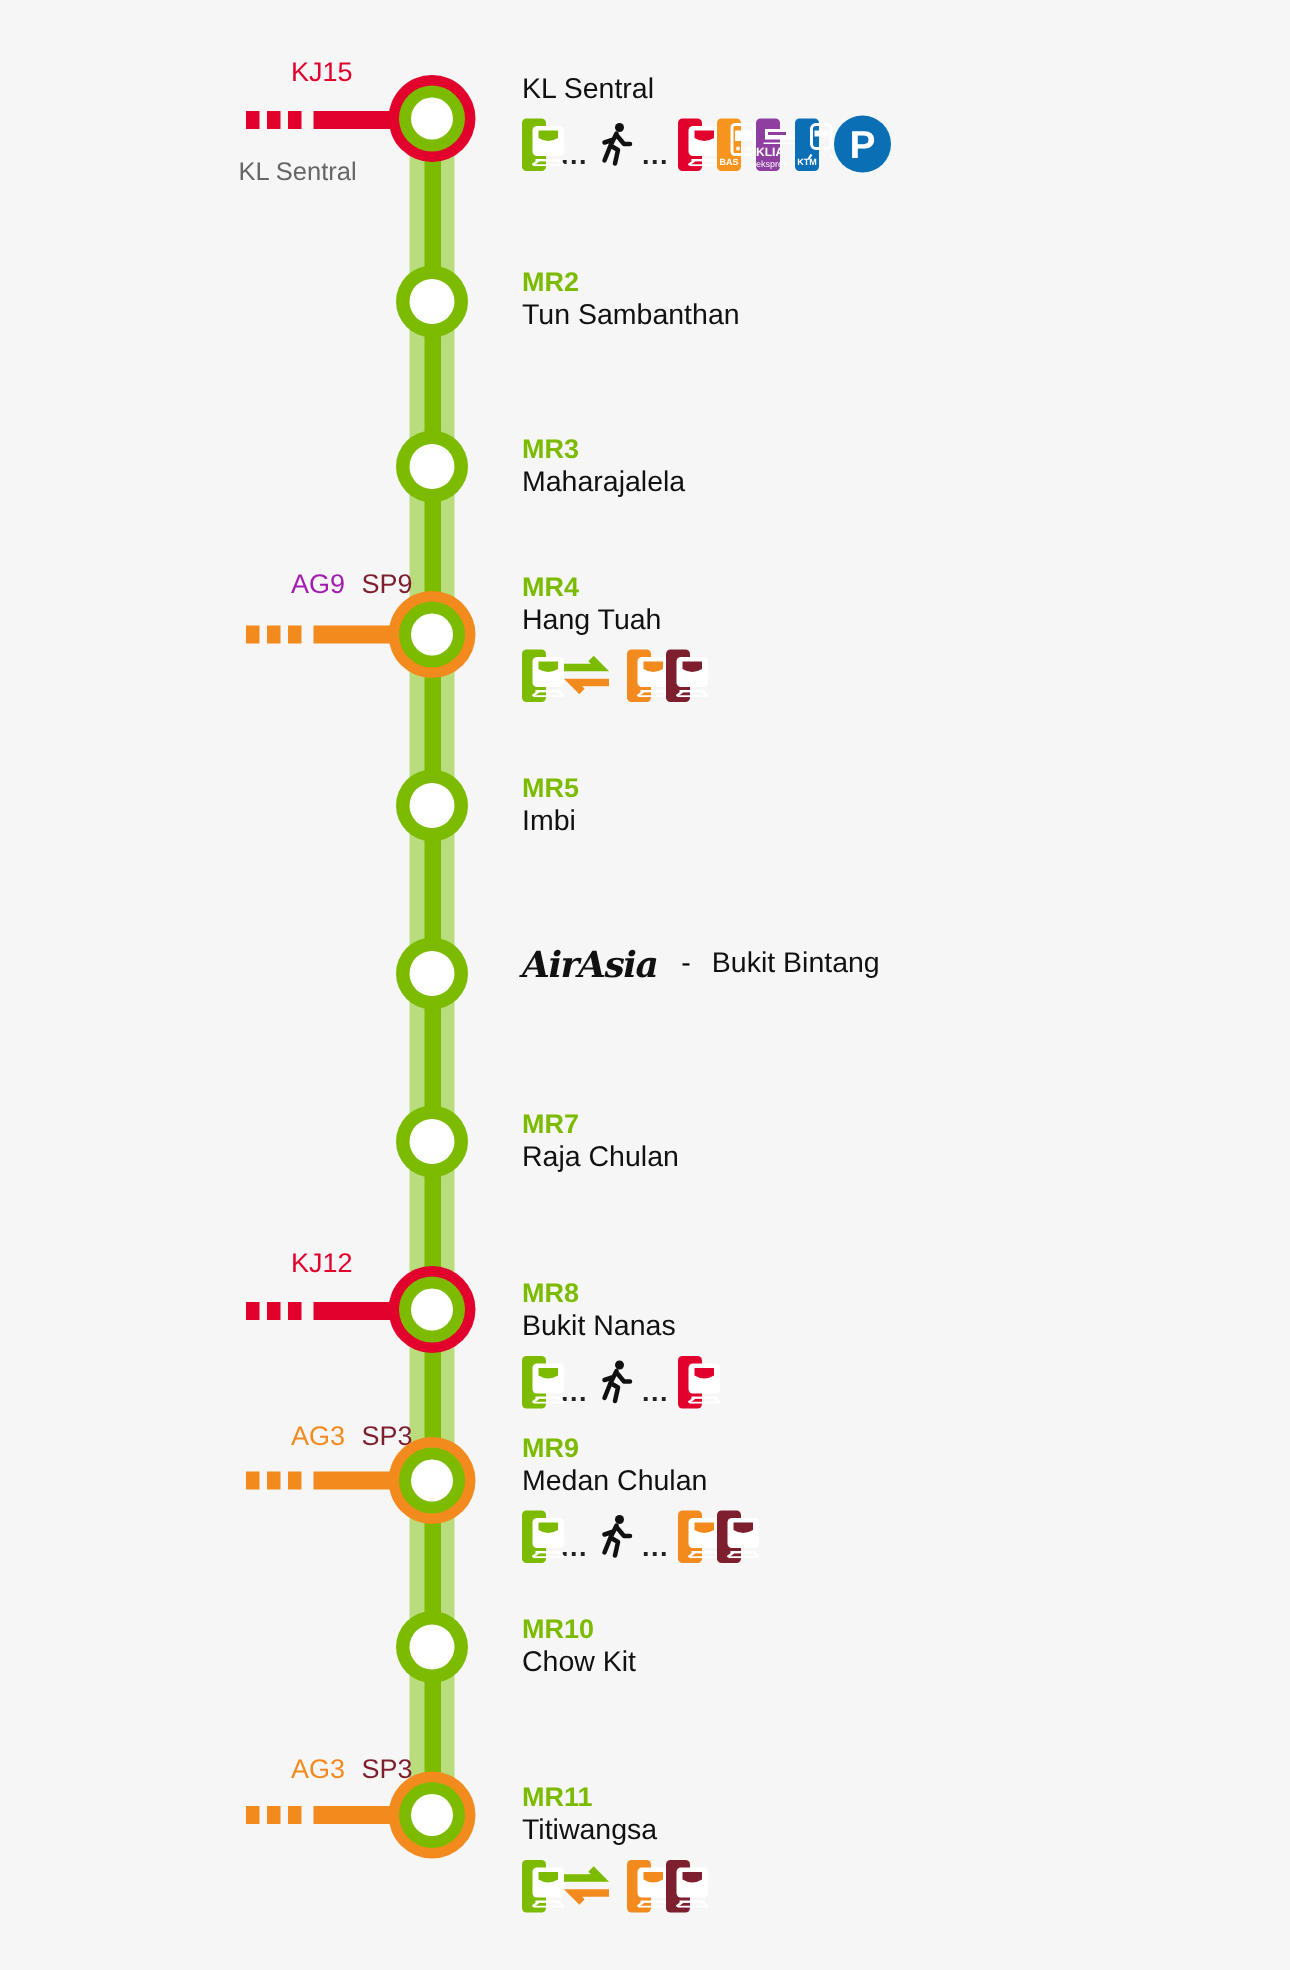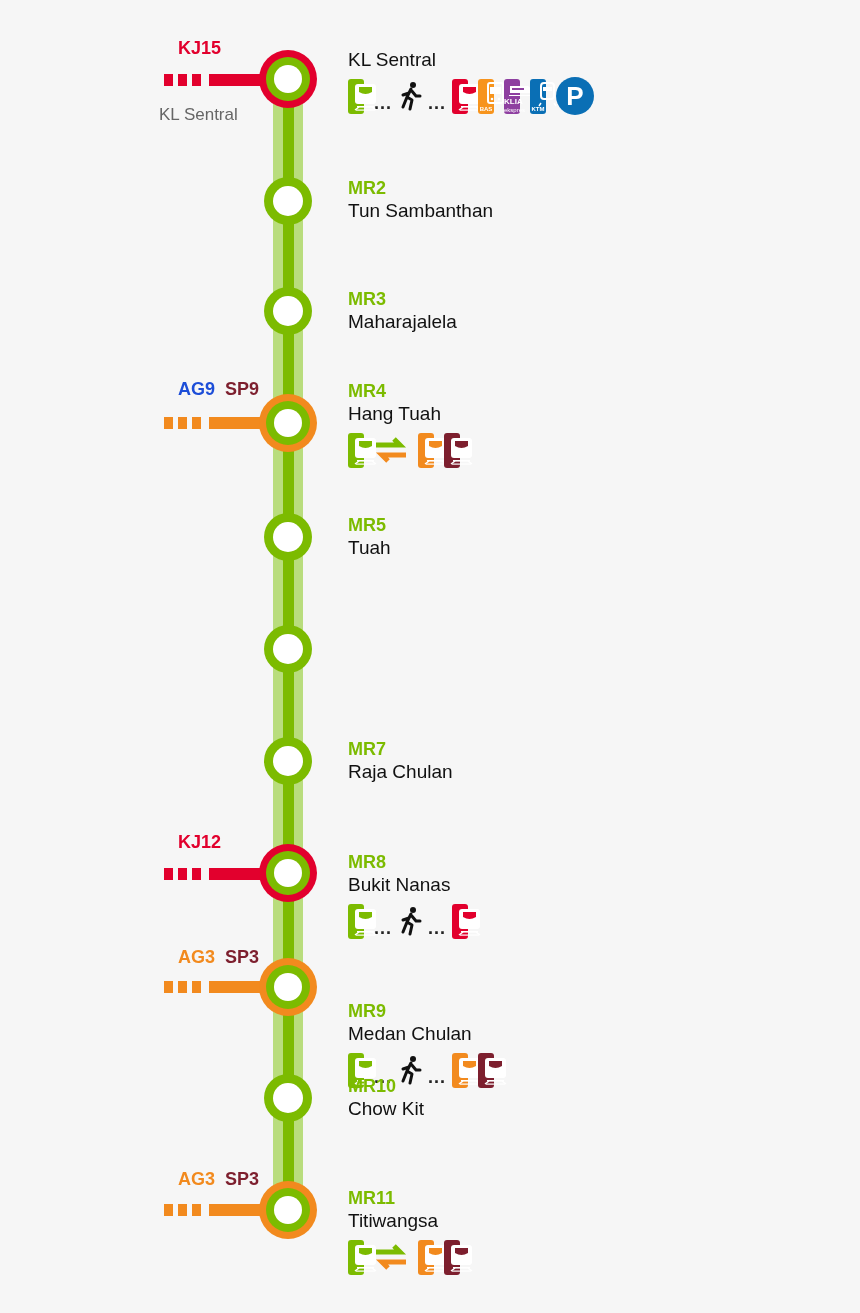--- a/index.html
+++ b/index.html
@@ -12,21 +12,21 @@
   .node.simple { width:48px; height:48px; margin-left:-24px; margin-top:-24px; background:#7cbb00; }
   .node.simple::after { content:""; position:absolute; left:9px; top:9px; width:30px; height:30px; border-radius:50%; background:#fff; }
   .node.ix { width:58px; height:58px; margin-left:-29px; margin-top:-29px; }
   .node.ix .ring { position:absolute; left:7px; top:7px; width:44px; height:44px; border-radius:50%; background:#7cbb00; }
   .node.ix .hole { position:absolute; left:15px; top:15px; width:28px; height:28px; border-radius:50%; background:#fff; }
 
   .conn { position:absolute; height:12px; }
   .conn .dash { position:absolute; top:0; width:9px; height:12px; }
   .conn .solid { position:absolute; top:0; height:12px; }
 
-  .ix-code { position:absolute; font-weight:bold; font-size:18px; white-space:nowrap; }
+  .ix-code { position:absolute; font-weight:normal; font-size:18px; white-space:nowrap;margin-left:16px; }
   .ix-sub { position:absolute; font-size:17px; color:#666; white-space:nowrap; }
 
   .st { position:absolute; left:348px; }
   .st .code { font-weight:bold; font-size:18px; color:#7cbb00; line-height:22px; }
   .st .name { font-size:19px; color:#111; line-height:24px; white-space:nowrap; }
   .icons { display:flex; align-items:center; margin-top:6px; height:36px; }
   .ic { width:16px; height:35px; border-radius:3px; position:relative; margin-right:10px; flex:none; }
   .ic svg { position:absolute; left:0; top:0; }
   .ic .lbl { position:absolute; bottom:2px; left:0; right:0; text-align:center; font-size:6px; font-weight:bold; color:#fff; }
   .dots { font-size:18px; font-weight:bold; color:#222; margin-right:6px; margin-top:14px; letter-spacing:1px; }
@@ -72,21 +72,21 @@
   <div class="conn" style="left:164px;top:74px;width:110px;">
     <div class="dash" style="left:0;background:#e2002d"></div>
     <div class="dash" style="left:14px;background:#e2002d"></div>
     <div class="dash" style="left:28px;background:#e2002d"></div>
     <div class="solid" style="left:45px;width:65px;background:#e2002d"></div>
   </div>
   <div class="ix-sub" style="left:159px;top:105px;">KL Sentral</div>
 </div>
 
 <div>
-  <div class="ix-code" style="left:178px;top:379px;color:#1d4ed8">AG9</div>
+  <div class="ix-code" style="left:178px;top:379px;color:#a21caf">AG9</div>
   <div class="ix-code" style="left:225px;top:379px;color:#7d1f2e">SP9</div>
   <div class="conn" style="left:164px;top:417px;width:110px;">
     <div class="dash" style="left:0;background:#f28a1e"></div>
     <div class="dash" style="left:14px;background:#f28a1e"></div>
     <div class="dash" style="left:28px;background:#f28a1e"></div>
     <div class="solid" style="left:45px;width:65px;background:#f28a1e"></div>
   </div>
 </div>
 
 <div>
@@ -226,24 +226,29 @@
     <div class="ic" style="background:#7d1f2e;color:#7d1f2e">
         <svg width="35" height="35">
           <use href="#train"></use>
         </svg>
       </div>
   </div>
 </div>
 
 <div class="st" style="top:514px">
   <div class="code">MR5</div>
-  <div class="name">Tuah</div>
+  <div class="name">Imbi</div>
 </div>
 
 <div class="st" style="top:626px">
+  <div class="air-row">
+    <span class="airasia">AirAsia</span>
+    <span class="sep">-</span>
+    <span class="dest">Bukit Bintang</span>
+  </div>
 </div>
 
 <div class="st" style="top:738px">
   <div class="code">MR7</div>
   <div class="name">Raja Chulan</div>
 </div>
 
 <div class="st" style="top:851px">
   <div class="code">MR8</div>
   <div class="name">Bukit Nanas</div>
@@ -259,21 +264,21 @@
       </svg>
     <span class="dots">...</span>
     <div class="ic" style="background:#e2002d;color:#e2002d">
         <svg width="35" height="35">
           <use href="#train"></use>
         </svg>
       </div>
   </div>
 </div>
 
-<div class="st" style="top:1000px">
+<div class="st" style="top:954px">
   <div class="code">MR9</div>
   <div class="name">Medan Chulan</div>
   <div class="icons">
     <div class="ic" style="background:#7cbb00;color:#7cbb00">
         <svg width="35" height="35">
           <use href="#train"></use>
         </svg>
       </div>
     <span class="dots">...</span>
     <svg class="walker" width="24" height="30">

